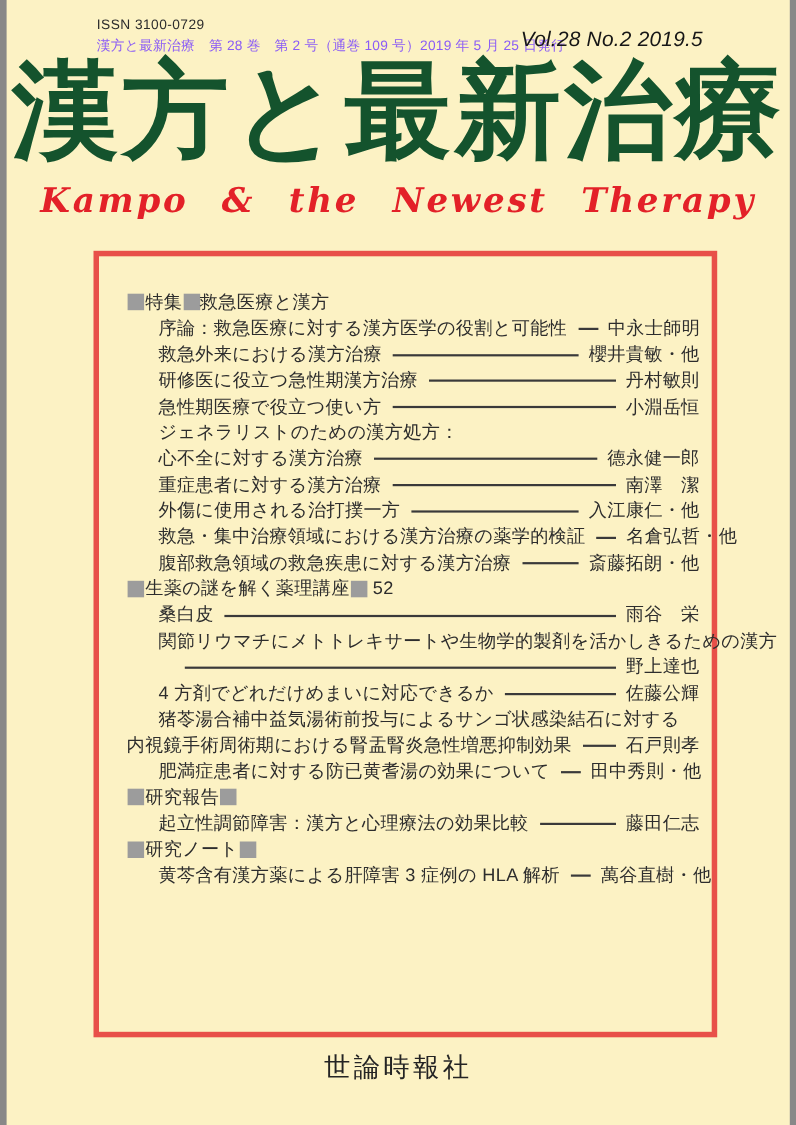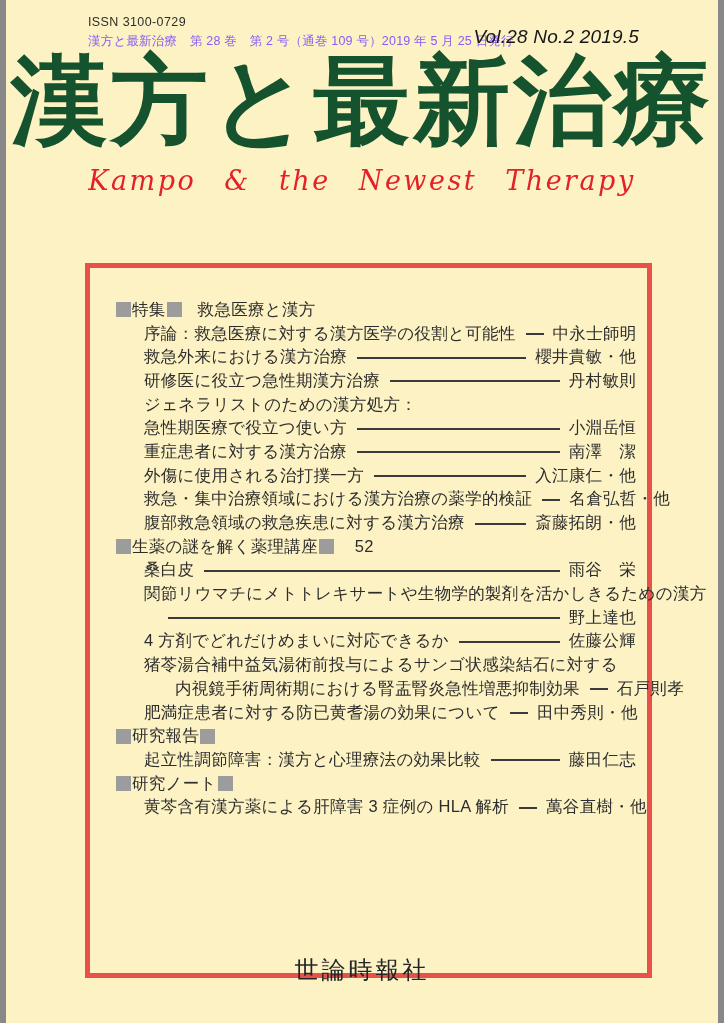--- a/index.html
+++ b/index.html
@@ -31,56 +31,55 @@
     font-family:"DejaVu Serif","Liberation Serif",serif;
     font-weight:bold;
     font-size:97px;line-height:1.08;
     color:#14532d;letter-spacing:3px;
     white-space:nowrap;
   }
   .subtitle{
     position:absolute;left:0;right:0;top:165px;
     text-align:center;
     font-family:"DejaVu Serif","Liberation Serif",serif;
-    font-style:italic;font-weight:normal;
-    font-size:27px;
+    font-style:italic;font-weight:bold;
+    font-size:31px;
     color:#E32128;
     letter-spacing:2.5px;word-spacing:17px;
     white-space:nowrap;
   }
   .toc-box{
     position:absolute;left:79px;top:228px;
     width:567px;height:715px;
     box-sizing:border-box;
     border:5px solid #E85049;
-    margin-top:35px;
   }
   .toc-list{
     padding-top:30px;
   }
   .toc-row{
     display:flex;align-items:center;
     height:23.7px;
     padding-left:54px;padding-right:11px;
     font-size:16.5px;
     color:#2d2d2d;
     letter-spacing:.3px;
     white-space:nowrap;
   }
   .toc-row.heading{padding-left:26px;}
-  .toc-row.indent1{padding-left:85px;}
+  .toc-row.indent1{padding-left:25px;}
   .toc-row.indent2{padding-left:68px;justify-content:space-between;}
   .sq{
     flex:none;
     width:15px;height:15px;
     background:#9C9C9C;
     display:inline-block;
   }
   .heading-label{padding:0 1px;}
-  .heading-after{white-space:pre;padding-left:16px;}
+  .heading-after{white-space:pre;}
   .toc-title{flex:none;}
   .leader{
     flex:1 1 auto;
     min-width:18px;
     height:0;
     border-top:2px solid #3a3a3a;
     margin:1px 9px 0 10px;
   }
   .author{flex:none;}
   .publisher{
@@ -122,26 +121,31 @@
           <span class="toc-title">救急外来における漢方治療</span>
           <span class="leader"></span>
           <span class="author">櫻井貴敏・他</span>
         </div>
         <div class="toc-row">
           <span class="toc-title">研修医に役立つ急性期漢方治療</span>
           <span class="leader"></span>
           <span class="author">丹村敏則</span>
         </div>
         <div class="toc-row">
+          <span class="toc-title">急性期医療で役立つ使い方</span>
+          <span class="leader"></span>
+          <span class="author">小淵岳恒</span>
+        </div>
+        <div class="toc-row">
           <span class="toc-title">ジェネラリストのための漢方処方：</span>
         </div>
         <div class="toc-row">
-          <span class="toc-title">急性期医療で役立つ使い方</span>
-          <span class="leader"></span>
-          <span class="author">小淵岳恒</span>
+          <span class="toc-title">心不全に対する漢方治療</span>
+          <span class="leader"></span>
+          <span class="author">德永健一郎</span>
         </div>
         <div class="toc-row">
           <span class="toc-title">重症患者に対する漢方治療</span>
           <span class="leader"></span>
           <span class="author">南澤　潔</span>
         </div>
         <div class="toc-row">
           <span class="toc-title">外傷に使用される治打撲一方</span>
           <span class="leader"></span>
           <span class="author">入江康仁・他</span>

